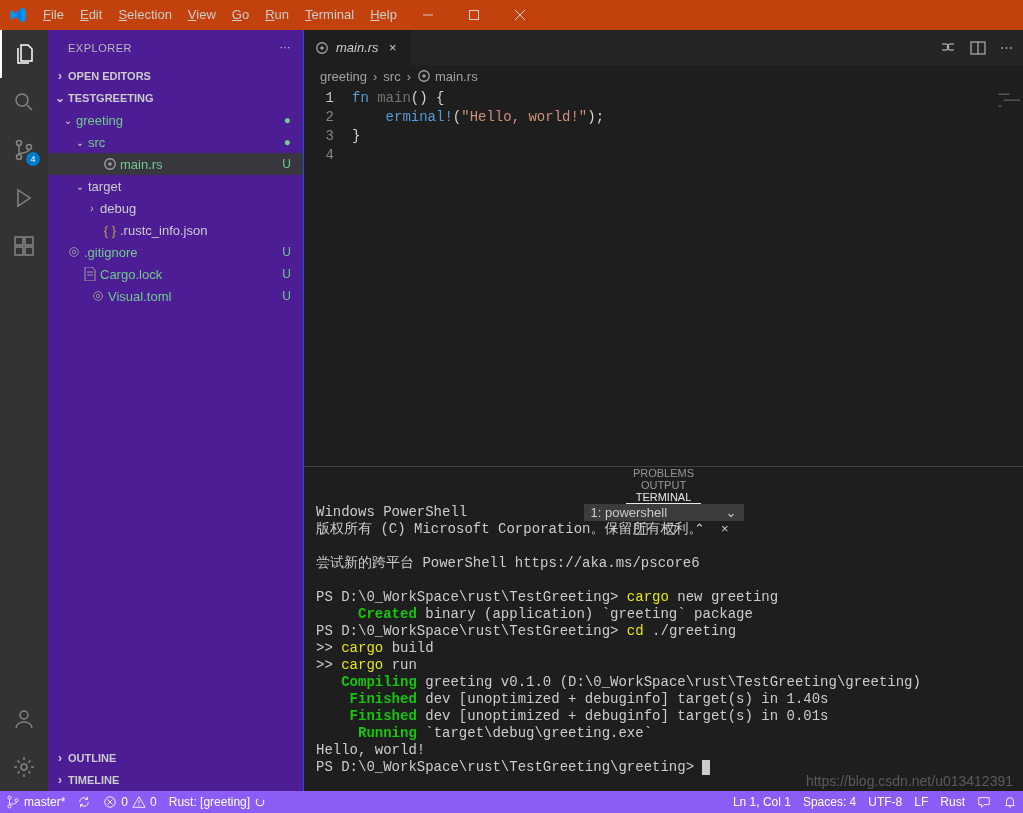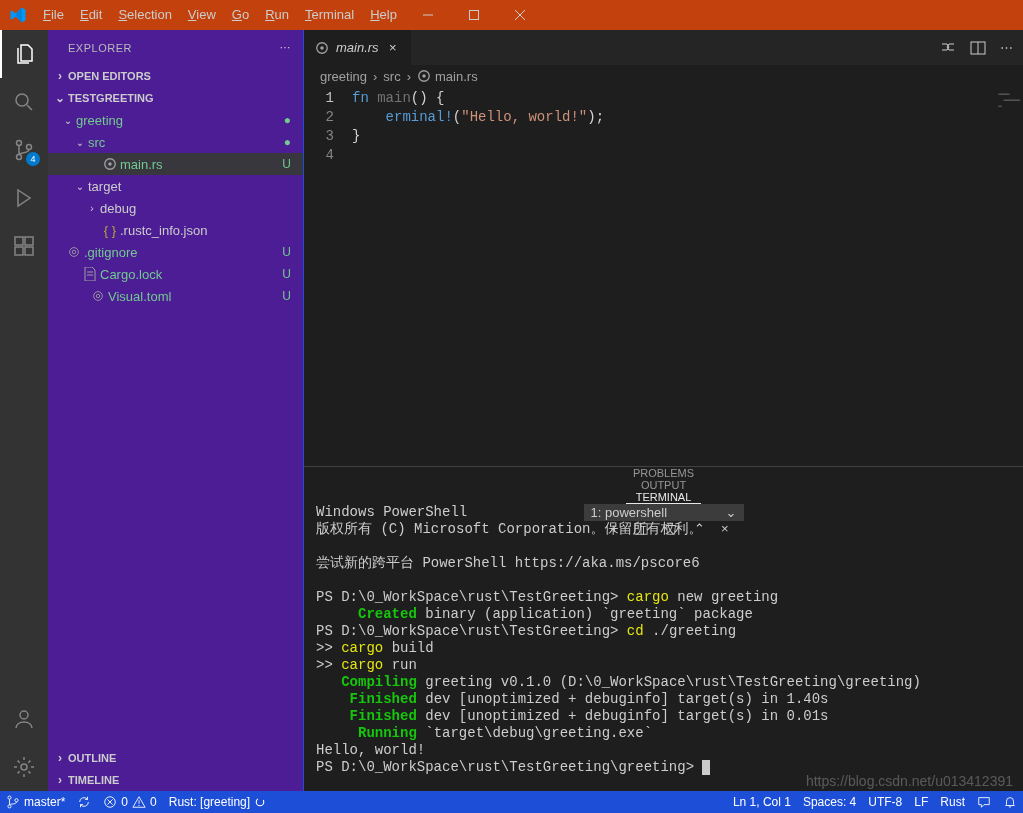--- a/index.html
+++ b/index.html
@@ -222,21 +222,21 @@
   overflow: auto;
   white-space: pre;
 }
 .term-yellow { color: #e5e510; }
 .term-green { color: #16c60c; }
 .term-bold { font-weight: bold; }
 .cursor-block { display: inline-block; width: 8px; height: 15px; background: #cccccc; vertical-align: text-bottom; }
 
 .statusbar {
   height: 22px;
-  background: #1d4ed8;
+  background: #8b5cf6;
   color: #ffffff;
   display: flex;
   align-items: center;
   font-size: 12px;
 }
 .statusbar .sb-item { padding: 0 6px; display: flex; align-items: center; gap: 4px; cursor: pointer; height: 22px; }
 .statusbar .spacer { flex: 1; }
 .watermark {
   position: absolute;
   right: 10px;

